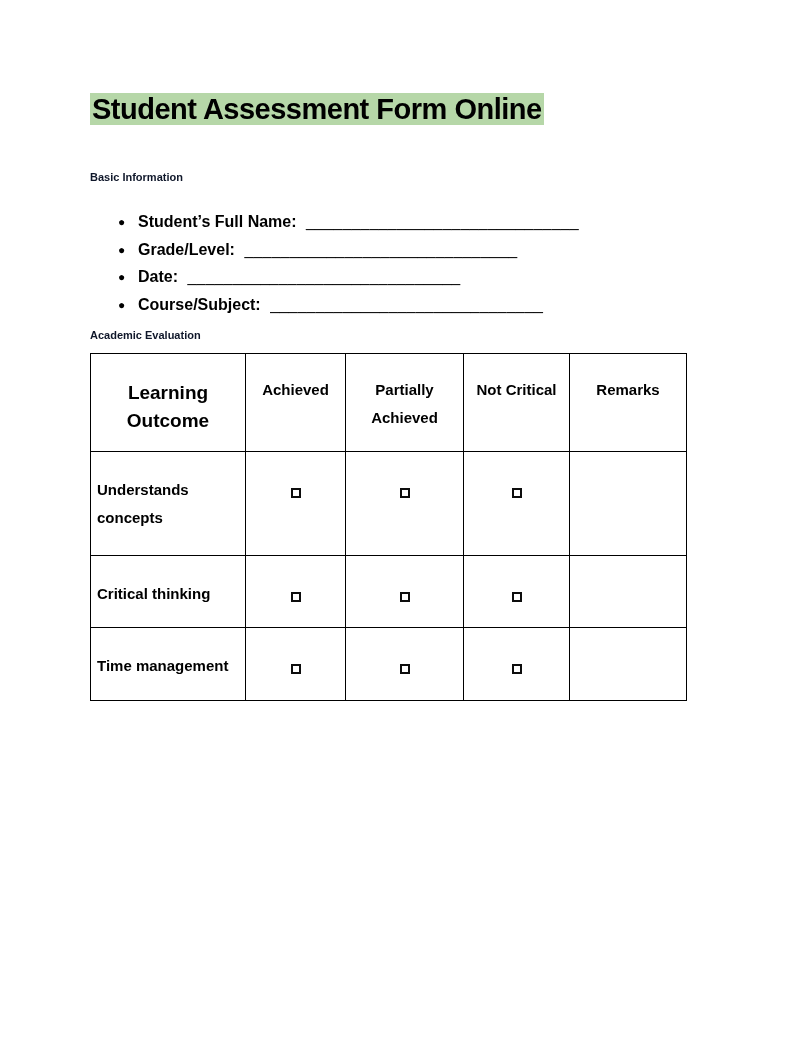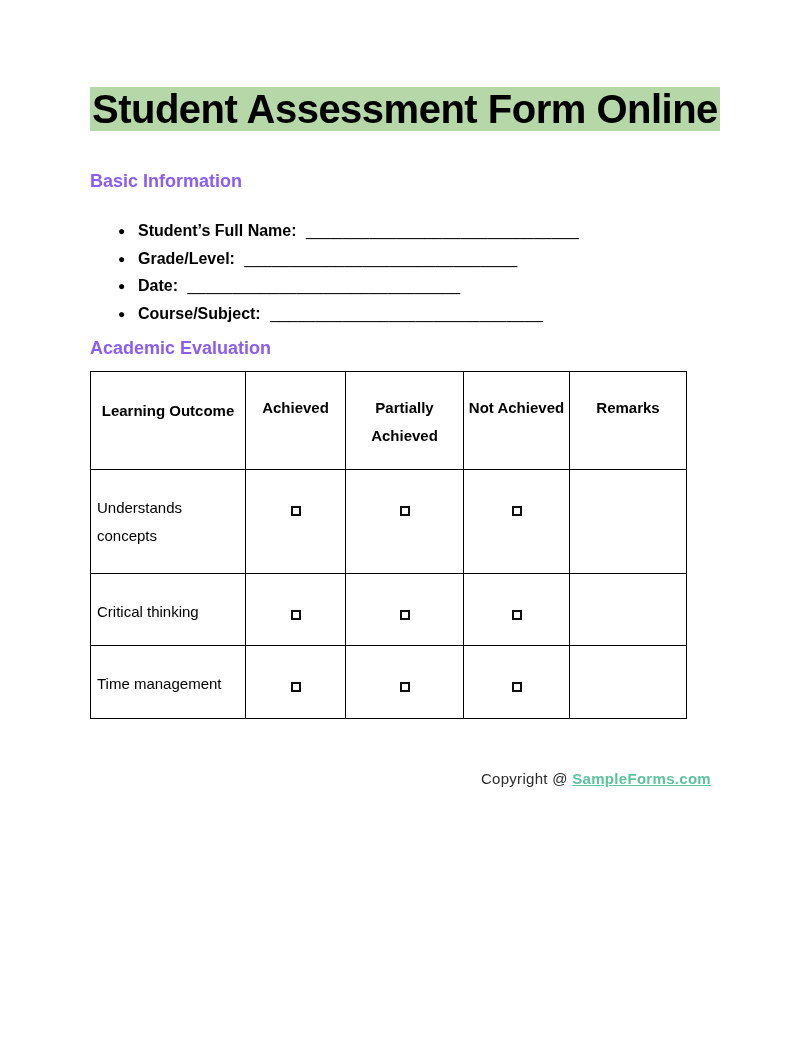--- a/index.html
+++ b/index.html
@@ -9,36 +9,36 @@
     height: 1038px;
     font-family: "Liberation Sans", "DejaVu Sans", sans-serif;
     color: #000000;
     overflow: hidden;
   }
   .page { padding: 0 90px; }
 
   
   .doc-title {
     margin-top: 88px;
-    font-size: 40px;
+    font-size: 29px;
     font-weight: bold;
     line-height: 43px;
     letter-spacing: -0.5px;
     white-space: nowrap;
   }
   .doc-title .hl {
     background: #b6d7a8;
     padding: 0 2px;
   }
 
   
   .section-heading {
-    font-size: 18px;
+    font-size: 11px;
     font-weight: bold;
-    color: #8b5cf6;
+    color: #0f172a;
   }
   .heading-basic { margin-top: 40px; }
   .heading-academic { margin-top: 11px; }
 
   
   .field-list {
     list-style: none;
     margin-top: 25px;
     padding-left: 28px;
   }
@@ -69,25 +69,25 @@
     vertical-align: top;
     font-size: 15px;
     line-height: 28px;
   }
   .eval-table th {
     font-weight: bold;
     text-align: center;
     padding-top: 22px;
   }
   .eval-table th.col-outcome-h {
-    font-size: 15px;
+    font-size: 19px;
     padding-top: 25px;
   }
   .eval-table td.outcome-cell {
-    font-weight: normal;
+    font-weight: bold;
     text-align: left;
     padding: 24px 8px 0 6px;
   }
   .eval-table td.check-cell {
     text-align: center;
     padding-top: 27px;
   }
   .eval-table td.remarks-cell { padding-top: 24px; }
 
   .checkbox {
@@ -154,21 +154,21 @@
         <col style="width:100px">
         <col style="width:118px">
         <col style="width:106px">
         <col style="width:117px">
     </colgroup>
     <thead>
       <tr style="height:98px">
         <th class="col-outcome-h">Learning Outcome</th>
         <th>Achieved</th>
         <th>Partially Achieved</th>
-        <th>Not Achieved</th>
+        <th>Not Critical</th>
         <th>Remarks</th>
       </tr>
     </thead>
     <tbody>
       <tr style="height:104px">
         <td class="outcome-cell">Understands concepts</td>
         <td class="check-cell"><span class="checkbox"></span></td>
         <td class="check-cell"><span class="checkbox"></span></td>
         <td class="check-cell"><span class="checkbox"></span></td>
         <td class="remarks-cell"></td>
@@ -183,18 +183,14 @@
       <tr style="height:73px">
         <td class="outcome-cell">Time management</td>
         <td class="check-cell"><span class="checkbox"></span></td>
         <td class="check-cell"><span class="checkbox"></span></td>
         <td class="check-cell"><span class="checkbox"></span></td>
         <td class="remarks-cell"></td>
       </tr>
     </tbody>
   </table>
 
-  <div class="footer">
-    <span>Copyright @</span>
-    <span class="brand-link">SampleForms.com</span>
-  </div>
 
 </div>
 
 </body></html>

